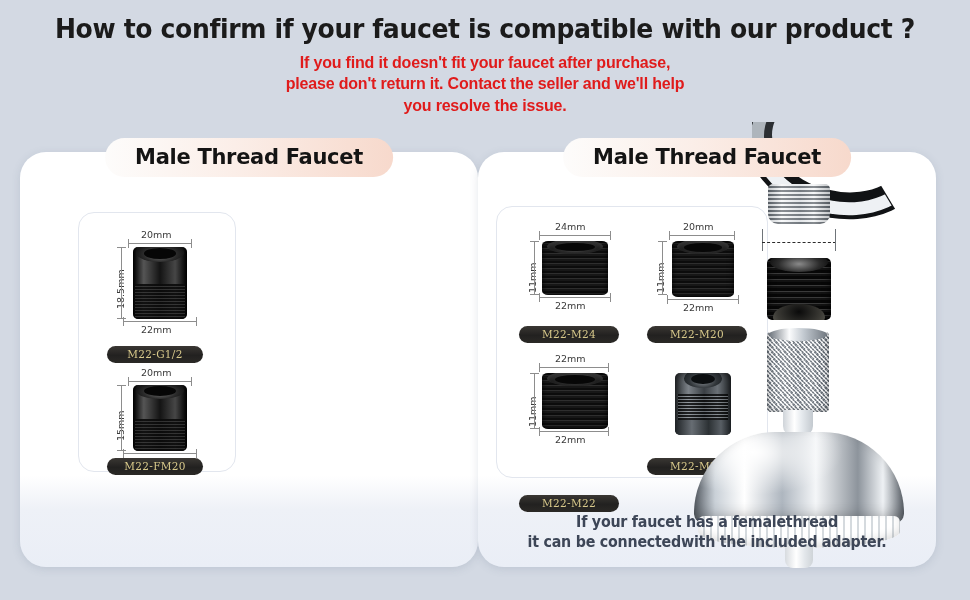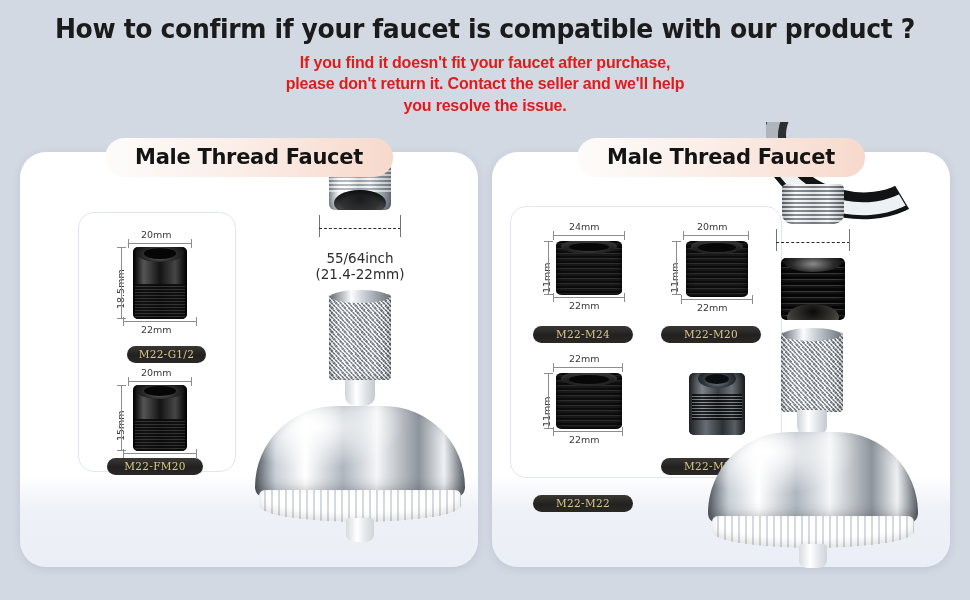--- a/index.html
+++ b/index.html
@@ -21,21 +21,21 @@
     margin-top:8px;color:#e01b1b;font-weight:bold;font-size:16.5px;
     line-height:1.32;letter-spacing:-0.2px;
     font-family:"Liberation Sans",sans-serif;
     transform:scaleX(0.97);
   }
   #sub-warning div{white-space:nowrap;}
 
   
   #panels{
     position:absolute;top:152px;left:0;width:970px;height:420px;
-    display:flex;justify-content:space-between;padding:0 20px;
+    display:flex;justify-content:flex-start;padding:0 20px;
     box-sizing:border-box;
   }
   .panel{
     position:relative;width:458px;height:415px;
     background:linear-gradient(180deg,#ffffff 0%,#ffffff 78%,#eef1f7 86%,#eaeef6 100%);
     border-radius:26px;
     box-shadow:0 2px 9px rgba(90,105,130,.17);
   }
   .badge{
     position:absolute;top:-14px;left:50%;transform:translateX(-50%);
@@ -305,21 +305,21 @@
             <div class="cap"></div>
             <div class="hole"></div>
             <div class="threads"></div>
           </div>
 
           <div class="tick" style="left:30px;top:92px;width:74px;height:1px;"></div>
           <div class="tick" style="left:30px;top:88px;width:1px;height:9px;"></div>
           <div class="tick" style="left:103px;top:88px;width:1px;height:9px;"></div>
           <div class="dim" style="left:48px;top:95px;">22mm</div>
         </div>
-        <div class="pill" style="position:absolute;left:28px;top:130px;width:79px;margin-left:20px;">M22-G1/2</div>
+        <div class="pill" style="position:absolute;left:28px;top:130px;width:96px;">M22-G1/2</div>
 
         <div class="spec" style="position:absolute;left:14px;top:154px;width:130px;height:112px;">
           <div class="dim" style="left:48px;top:0;">20mm</div>
           <div class="tick" style="left:35px;top:14px;width:64px;height:1px;"></div>
           <div class="tick" style="left:35px;top:10px;width:1px;height:9px;"></div>
           <div class="tick" style="left:98px;top:10px;width:1px;height:9px;"></div>
 
           <div class="dim dim-v" style="left:22px;top:74px;">15mm</div>
           <div class="tick" style="left:28px;top:18px;width:1px;height:66px;"></div>
           <div class="tick" style="left:24px;top:18px;width:9px;height:1px;"></div>
@@ -332,41 +332,20 @@
           </div>
 
           <div class="tick" style="left:30px;top:86px;width:74px;height:1px;"></div>
           <div class="tick" style="left:30px;top:82px;width:1px;height:9px;"></div>
           <div class="tick" style="left:103px;top:82px;width:1px;height:9px;"></div>
           <div class="dim" style="left:48px;top:89px;">22mm</div>
         </div>
         <div class="pill" style="position:absolute;left:28px;top:242px;width:96px;">M22-FM20</div>
       </div>
 
-      <div class="product" style="left:230px;top:-36px;width:220px;">
-        <div style="width:62px;margin:0 auto;">
-          <div class="spout"></div>
-        </div>
-        <div class="dashline" style="width:82px;margin:14px auto 0;">
-          <div class="endl"></div>
-          <div class="bar"></div>
-          <div class="endr"></div>
-        </div>
-        <div class="measure-text" style="margin-top:16px;">
-          <div>55/64inch</div>
-          <div>(21.4-22mm)</div>
-        </div>
-        <div class="knurl" style="margin-top:12px;"></div>
-        <div class="neck"></div>
-        <div class="dome">
-          <div class="cap"></div>
-          <div class="skirt"></div>
-          <div class="nozzle"></div>
-        </div>
-      </div>
 
     </div>
 
   </div>
 
   <div class="panel">
     <div class="badge">Male Thread Faucet</div>
 
     <div class="panel-body">
 
@@ -462,15 +441,19 @@
         <div class="neck" style="position:absolute;left:37px;top:258px;"></div>
         <div class="dome" style="position:absolute;left:-52px;top:280px;">
           <div class="cap"></div>
           <div class="skirt"></div>
           <div class="nozzle"></div>
         </div>
       </div>
 
     </div>
 
+    <div class="caption">
+      <div>If your faucet has a femalethread</div>
+      <div>it can be connectedwith the included adapter.</div>
+    </div>
   </div>
 
 </div>
 
 </body></html>

